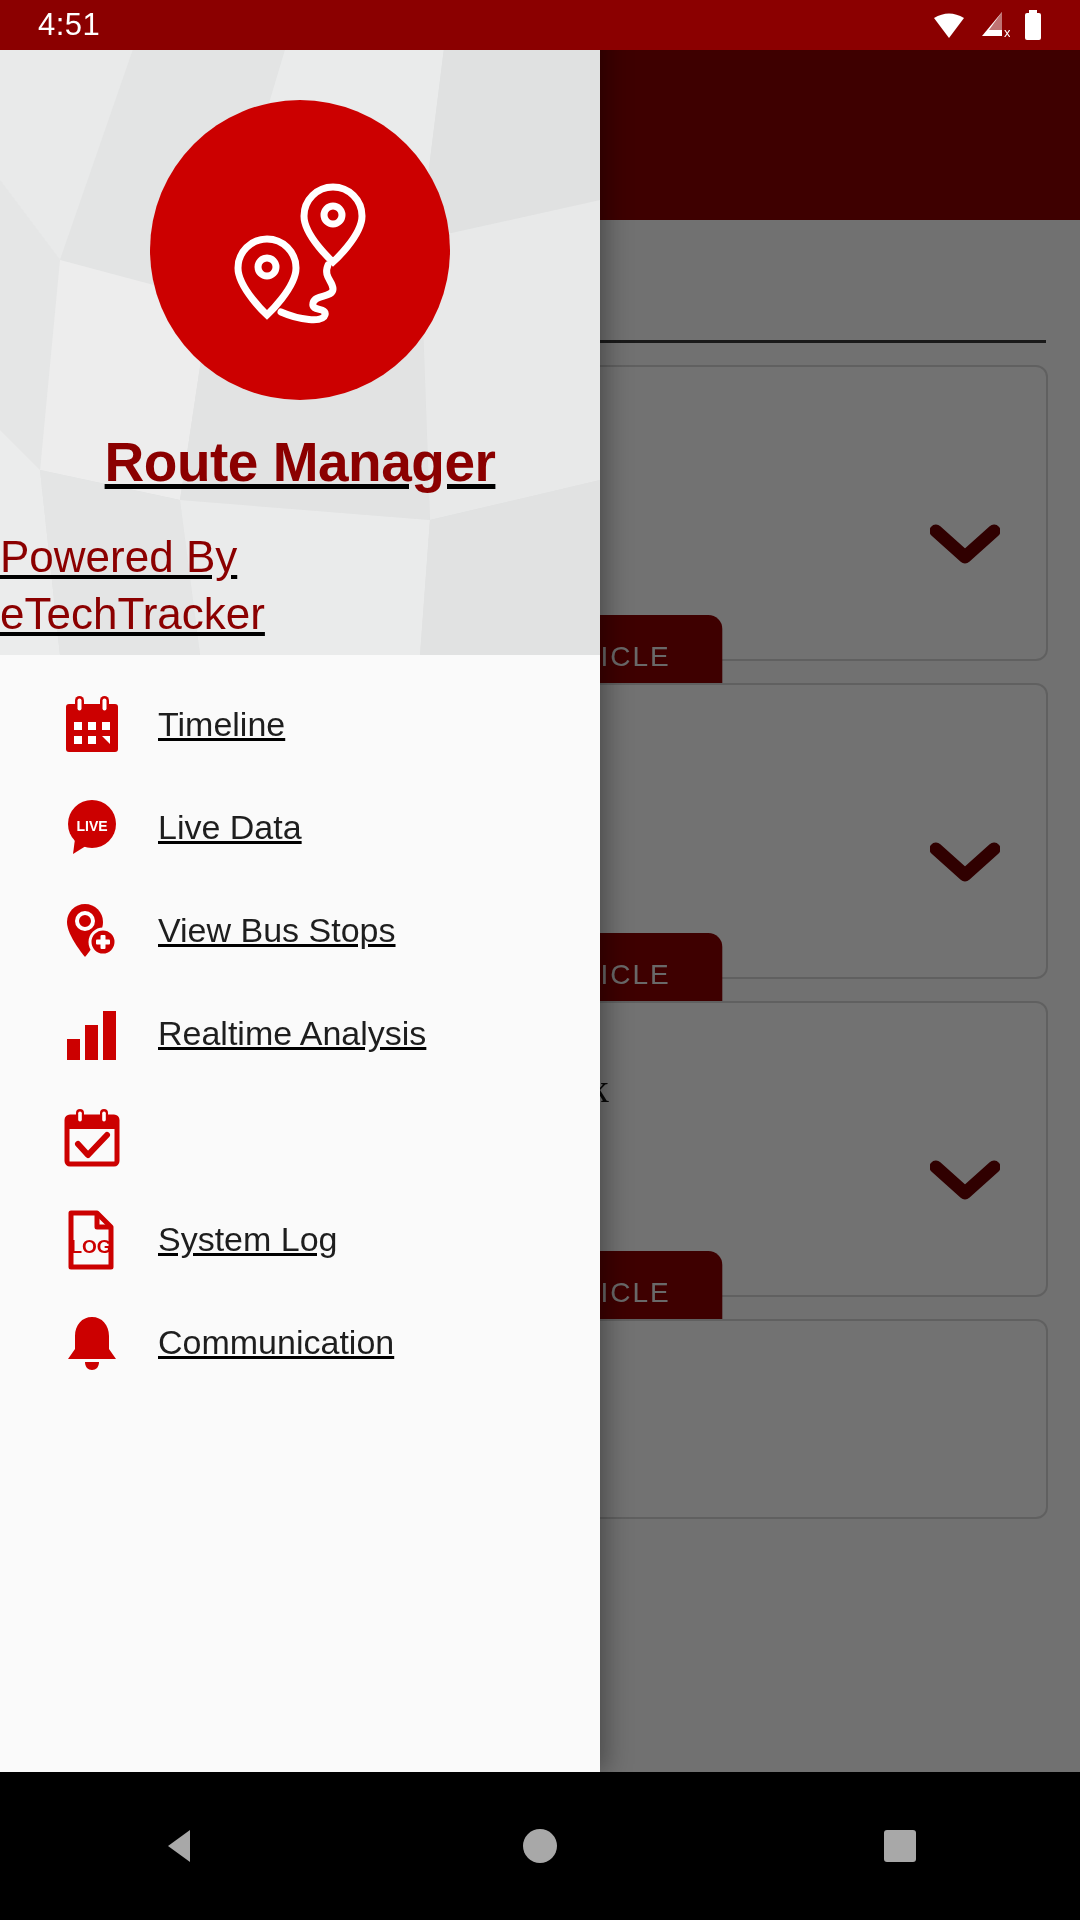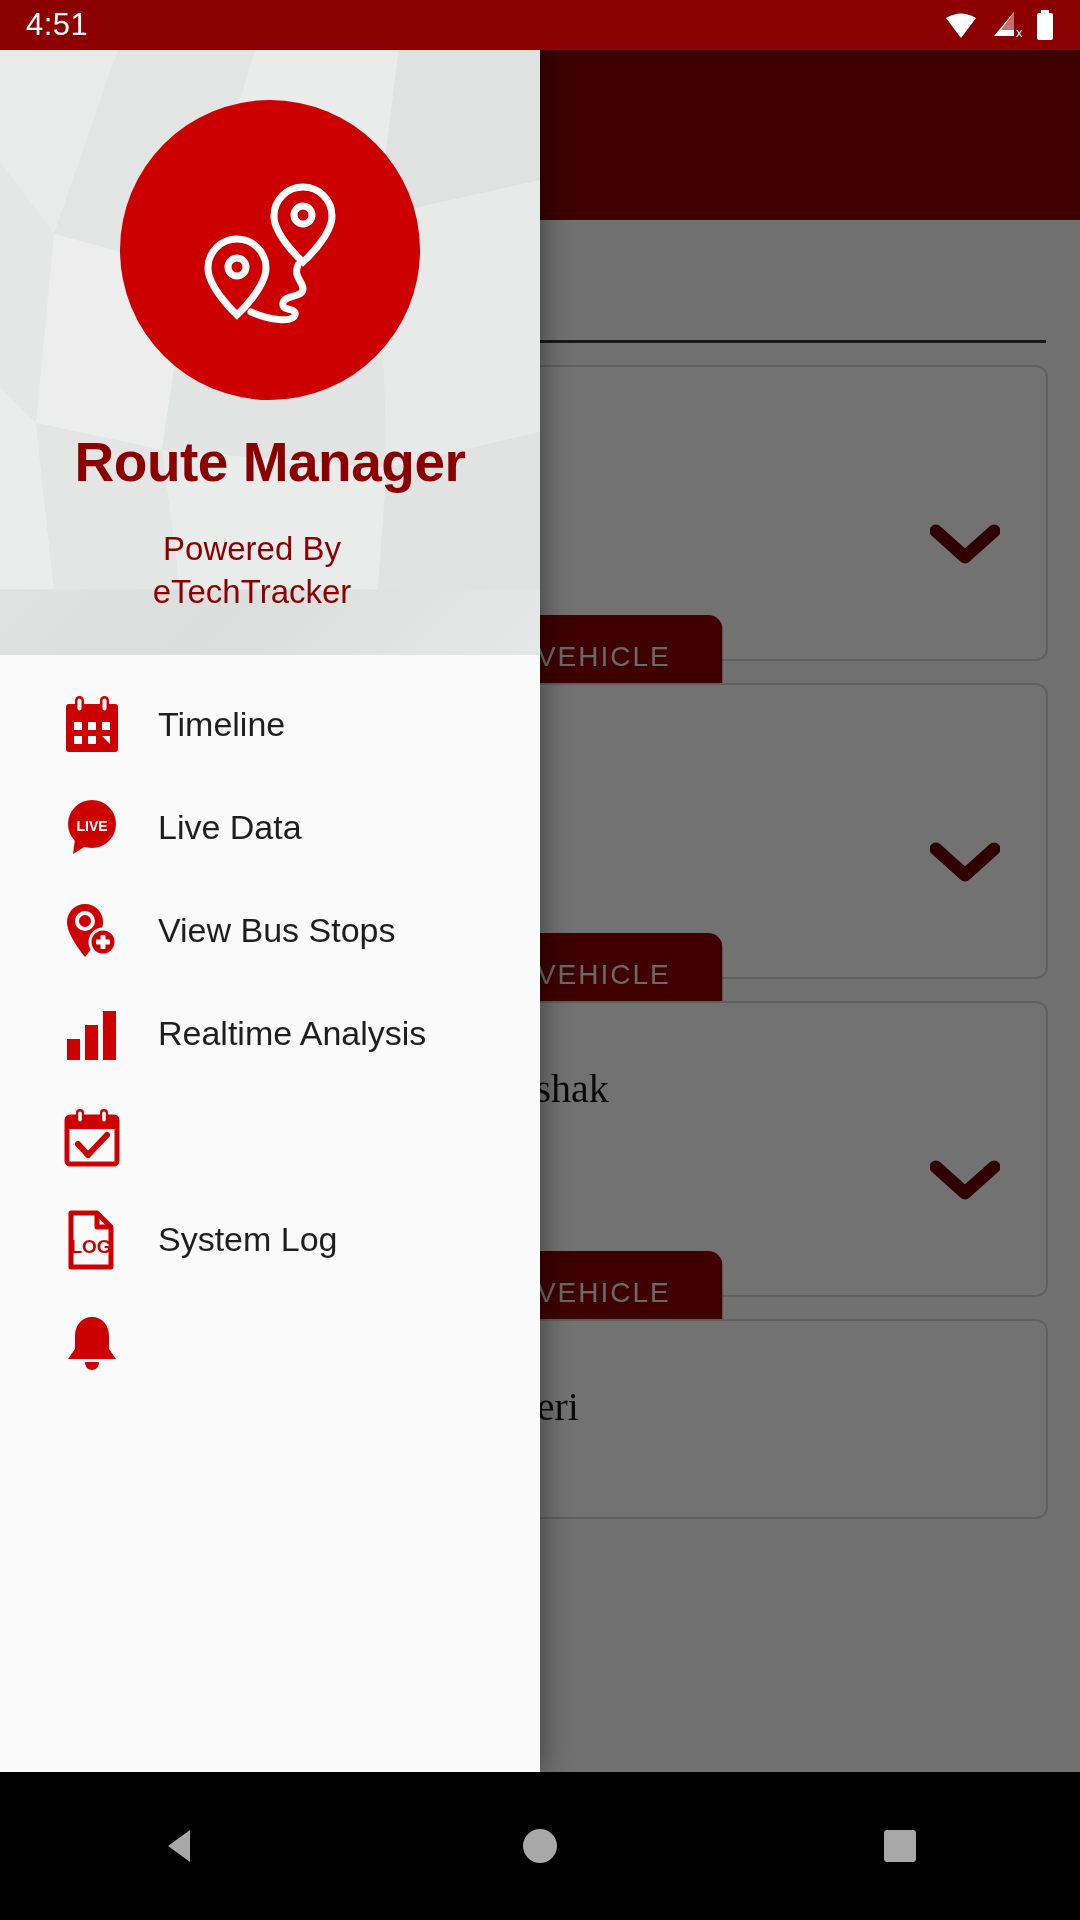--- a/index.html
+++ b/index.html
@@ -44,51 +44,51 @@
     position:absolute; left:50%; transform:translateX(-50%); bottom:-40px;
     background:#8b0000; color:#e8e8e8; border-radius:14px;
     padding:26px 52px; font-size:28px; letter-spacing:2px; white-space:nowrap;
   }
   .scrim { position:absolute; top:0; left:0; right:0; bottom:148px; background:rgba(0,0,0,0.55); }
 
   
   #status-bar {
     position:absolute; top:0; left:0; right:0; height:50px; z-index:40;
     background:#8b0000; display:flex; align-items:center;
-    padding:0 26px; color:#ffffff;
+    padding:0 38px; color:#ffffff;
   }
   #status-time { font-size:31px; font-weight:400; letter-spacing:0.5px; }
   .status-icons { margin-left:auto; display:flex; align-items:center; gap:14px; }
 
   
   #drawer {
-    position:absolute; top:0; left:0; width:540px; bottom:148px; z-index:30;
+    position:absolute; top:0; left:0; width:600px; bottom:148px; z-index:30;
     background:#fafafa; box-shadow:6px 0 24px rgba(0,0,0,0.35);
-    display:flex; flex-direction:column; overflow:hidden;
+    display:flex; flex-direction:column; overflow:hidden;text-decoration:underline;
   }
   #drawer-header {
     position:relative; height:655px; flex:none; overflow:hidden;
     background:linear-gradient(135deg,#eceded 0%,#e2e3e3 40%,#dcdddd 70%,#e6e7e7 100%);
   }
   #drawer-header .poly { position:absolute; inset:0; }
   .hdr-content {
     position:relative; height:100%; display:flex; flex-direction:column;
     align-items:center; padding-top:100px;
   }
   #drawer-logo {
     width:300px; height:300px; border-radius:50%; background:#cc0000;
     display:flex; align-items:center; justify-content:center; flex:none;
   }
   #drawer-title {
     margin-top:30px; font-size:55px; font-weight:bold; color:#8b0000;
     letter-spacing:-0.5px;
   }
   #drawer-powered {
-    width:100%; text-align:center; padding-right:36px; margin-top:34px;
-    color:#8b0000; font-size:33px; line-height:1.3;
+    width:100%; text-align:left; padding-right:36px; margin-top:34px;
+    color:#8b0000; font-size:44px; line-height:1.3;
   }
 
   #drawer-menu { flex:1; overflow:hidden; padding-top:18px; }
   .menu-item {
     display:flex; align-items:center; height:103px; padding-left:30px;margin-left:20px;
   }
   .menu-icon {
     width:84px; flex:none; display:flex; align-items:center; justify-content:center;
   }
   .menu-label {
@@ -284,20 +284,21 @@
       <span class="menu-label">System Log</span>
     </div>
 
     <div class="menu-item">
       <span class="menu-icon">
         <svg width="62" height="62" viewBox="0 0 62 62">
           <path d="M31 5 C21 5 14 13 14 24 L14 37 L7 47 L55 47 L48 37 L48 24 C48 13 41 5 31 5 Z" fill="#cc0000"></path>
           <path d="M24 50 C24 55 27 58 31 58 C35 58 38 55 38 50 Z" fill="#cc0000"></path>
         </svg>
       </span>
+      <span class="menu-label">Communication</span>
     </div>
 
   </div>
 </div>
 
 <div id="nav-bar">
   <span class="nav-btn">
     <svg width="48" height="48" viewBox="0 0 48 48">
       <path d="M34 8 L12 24 L34 40 Z" fill="#a8a8a8"></path>
     </svg>

